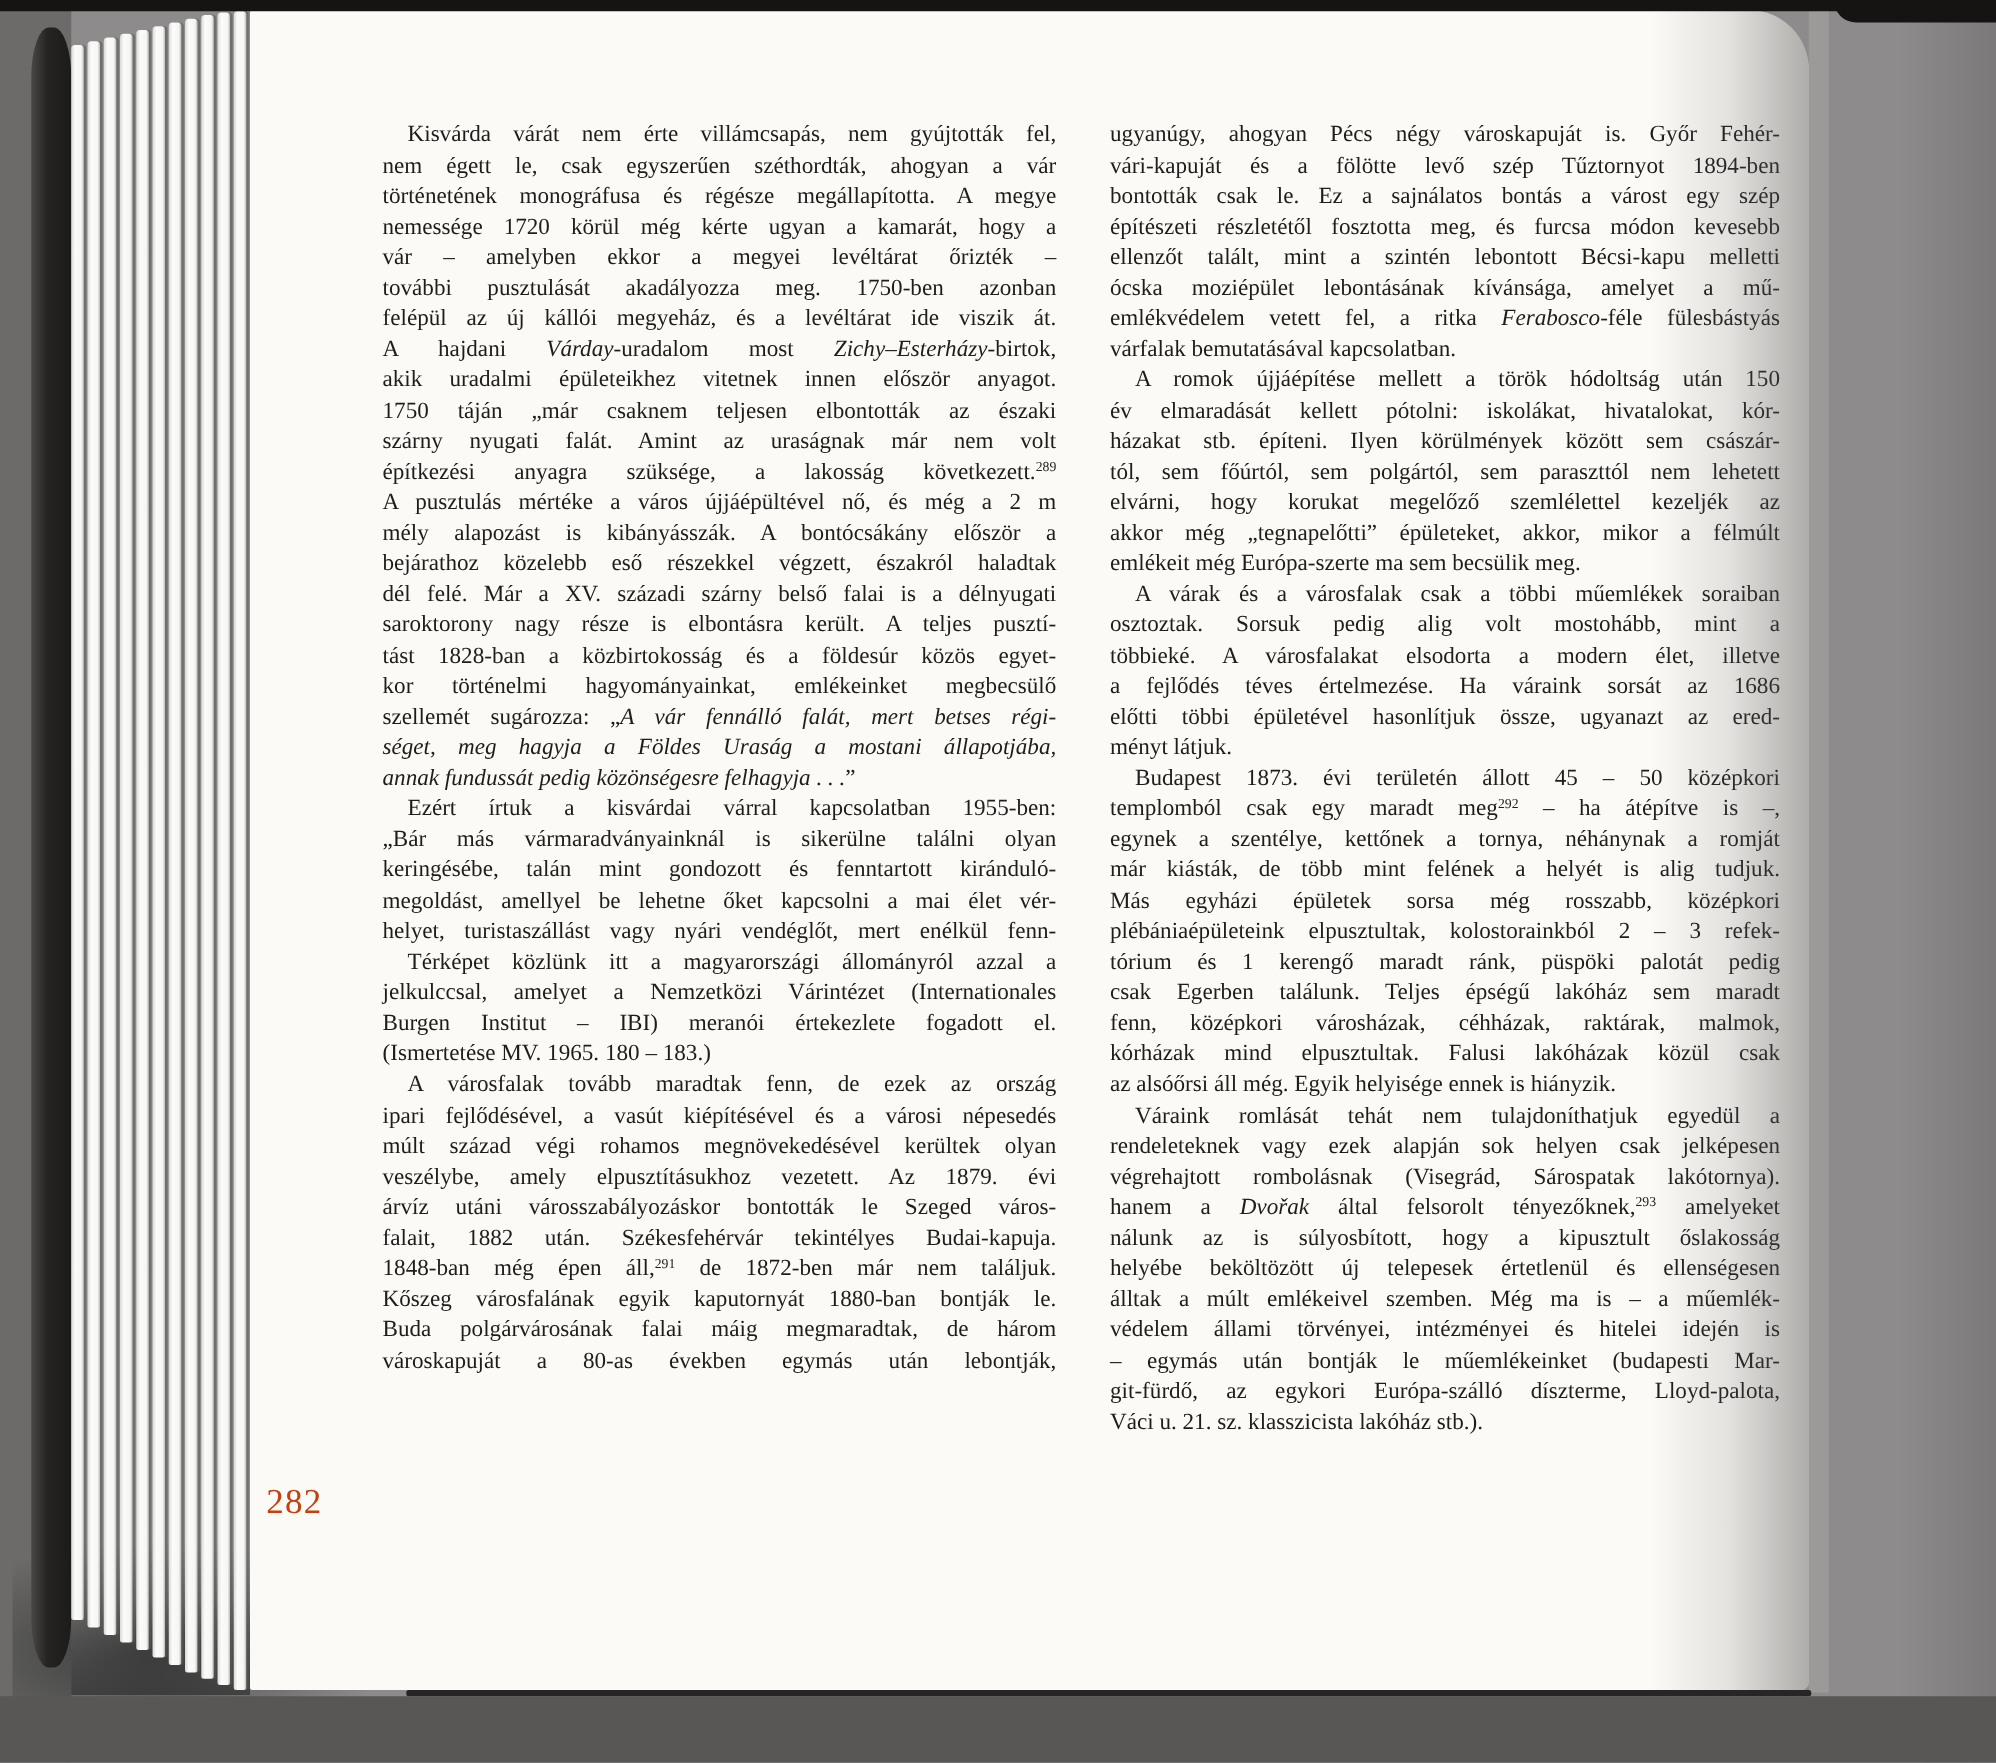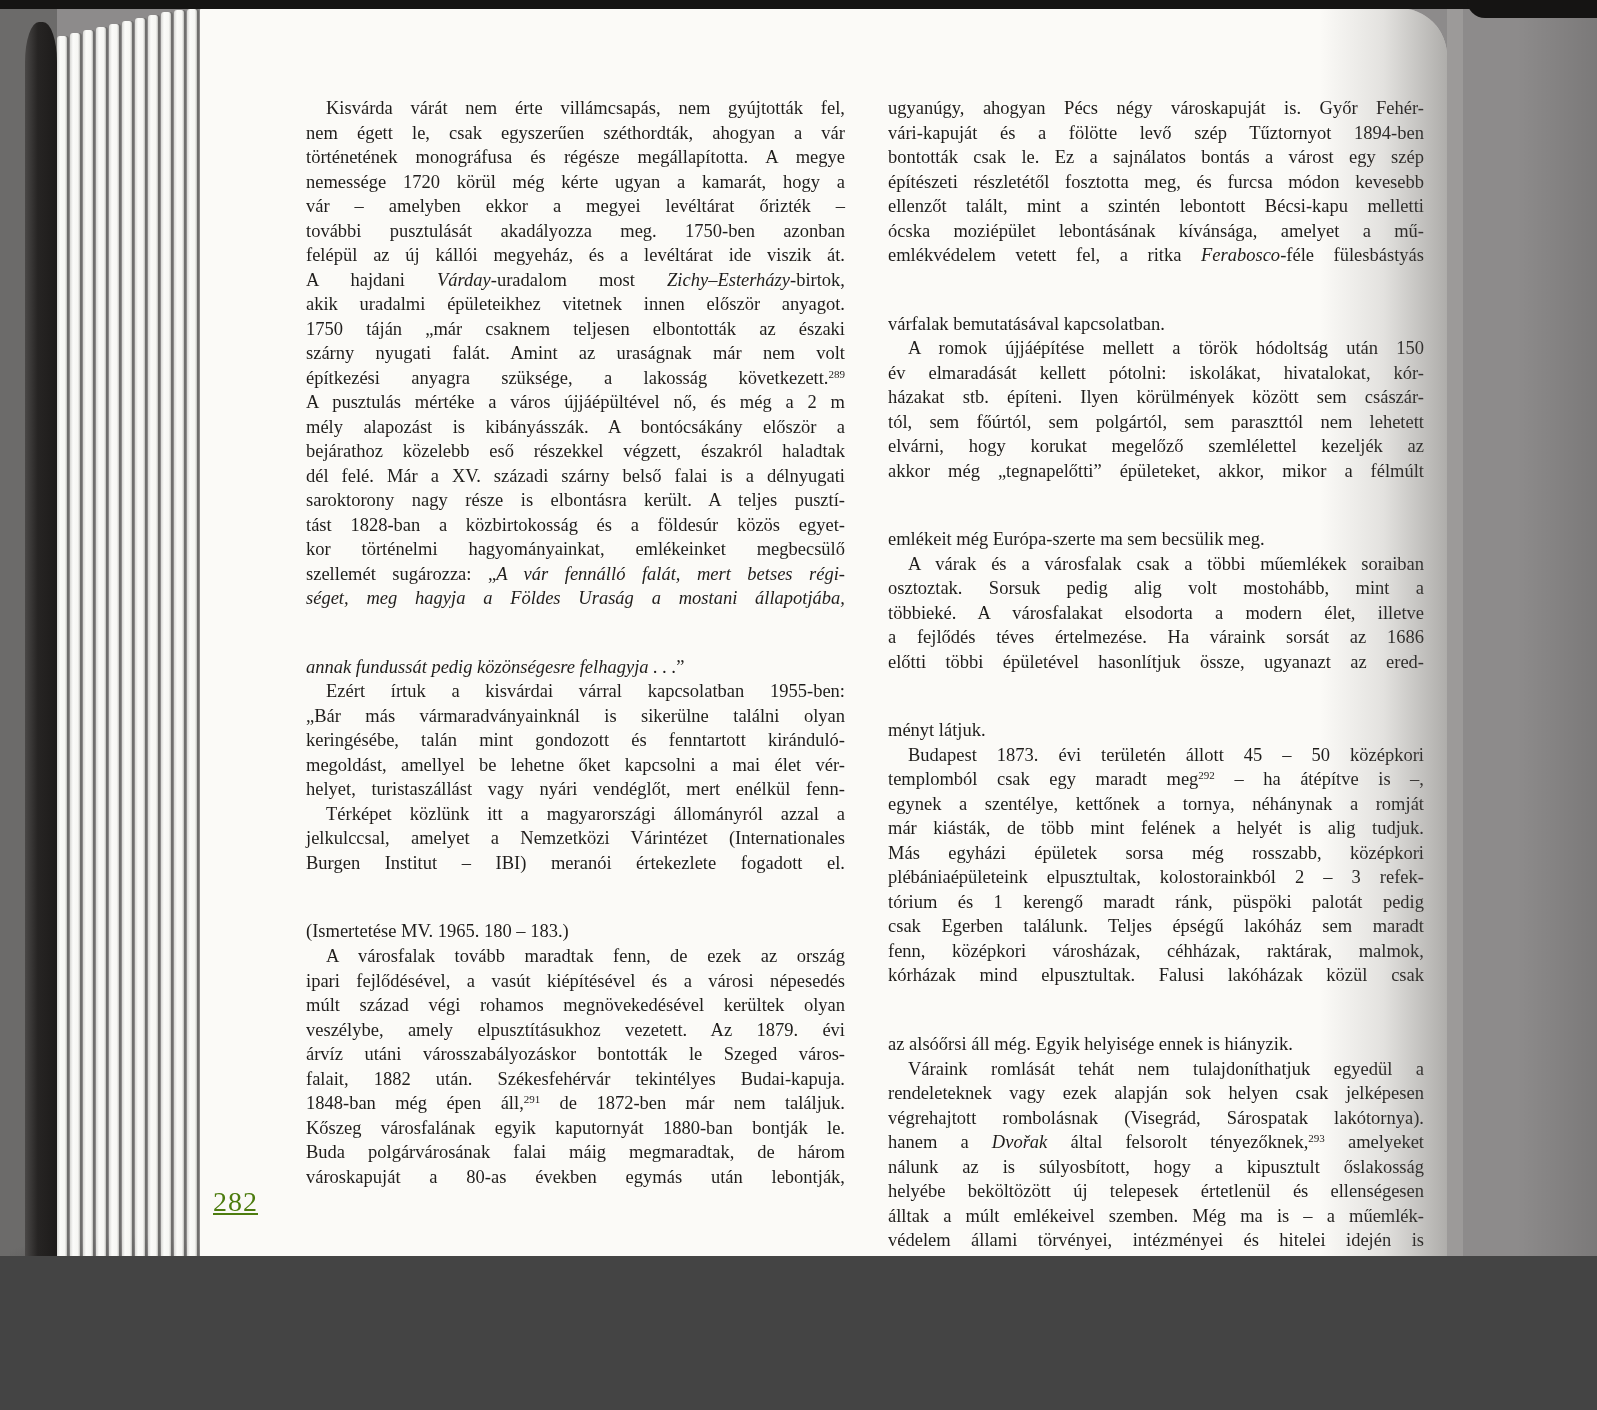--- a/index.html
+++ b/index.html
@@ -6,21 +6,21 @@
     --paper:#fbfaf7;
     --ink:#1f1d1b;
     --backdrop:#8d8b8b;
     --backdrop_left:#6c6b6a;
     --backdrop_bottom:#585756;
     --frame:#151413;
     --cover:#262423;
   }
   html,body{margin:0;padding:0;background:#444;}
   .stage{
-    position:relative;width:1597px;height:1256px;overflow:hidden;
+    position:relative;width:1597px;height:1410px;overflow:hidden;
     background:var(--backdrop);
     font-family:"Liberation Serif","DejaVu Serif",serif;
   }
   .backdrop-left{position:absolute;left:0;top:0;width:57px;height:100%;background:var(--backdrop_left);z-index:1;}
   .right-vignette{position:absolute;right:0;top:0;width:80px;height:100%;
     background:linear-gradient(90deg,rgba(0,0,0,0),rgba(0,0,0,0.13));z-index:1;}
   .fore-edge-band{position:absolute;left:1447px;top:6px;width:16px;height:1348px;background:#9c9a99;z-index:1;}
   .backdrop-bottom{position:absolute;left:0;top:1357px;width:100%;height:53px;background:var(--backdrop_bottom);z-index:5;}
   .stack-shadow{position:absolute;left:10px;top:1225px;width:320px;height:175px;z-index:1;
     background:radial-gradient(ellipse at 35% 55%,rgba(18,18,18,0.55),rgba(18,18,18,0) 65%);}
@@ -58,26 +58,26 @@
 
   .col{position:absolute;top:88px;color:var(--ink);z-index:2;}
   .col-left{left:106px;width:539px;}
   .col-right{left:688px;width:536px;}
   .line{
     height:24.52px;line-height:24.52px;font-size:18.5px;
     text-align:justify;text-align-last:justify;-moz-text-align-last:justify;
     white-space:normal;overflow:visible;
   }
   .line.indent{text-indent:20px;}
-  .line.last{text-align-last:left;margin-top:44px;-moz-text-align-last:left;}
+  .line.last{text-align-last:left;-moz-text-align-last:left;}
   .line i{font-style:italic;}
   .line sup{font-size:11px;line-height:0;vertical-align:6px;}
 
   .page-number{position:absolute;left:13px;top:1178px;z-index:2;
-    font-size:28px;color:#4d7c0f;letter-spacing:1px;text-decoration:underline;}
+    font-size:28px;color:#c2410c;letter-spacing:1px;}
 </style>
 </head>
 <body>
 
 <div class="stage">
   <div class="backdrop-left"></div>
   <div class="right-vignette"></div>
   <div class="fore-edge-band"></div>
   <div class="stack-shadow"></div>
   <div class="under-stack"></div>

